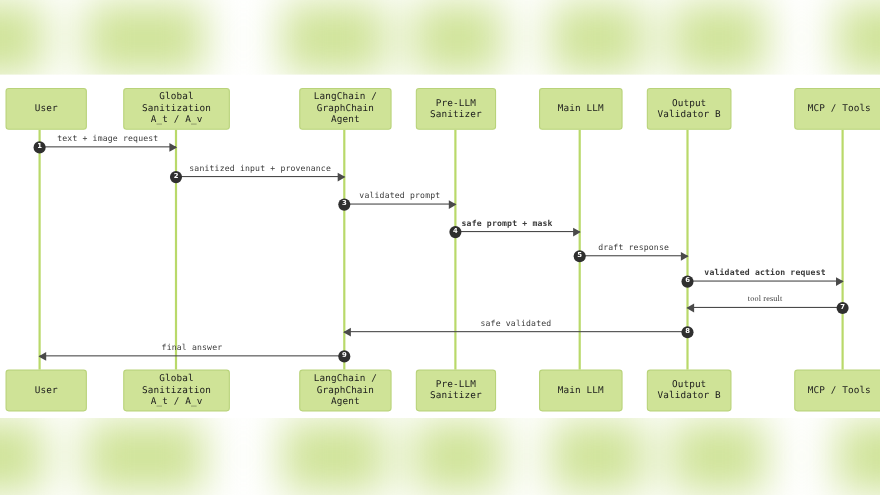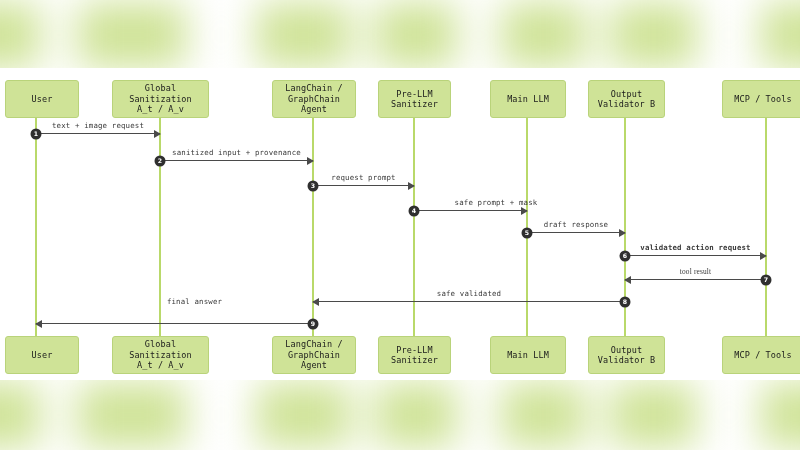--- a/index.html
+++ b/index.html
@@ -144,26 +144,26 @@
       <div class="mlabel" style="left: 98px; top: 53px; text-align: right;">text + image request</div>
       <div class="step" style="left: 36px; top: 65.5px;">1</div>
       <div class="msg right" style="left: 160px; width: 153px; top: 92px;">
         <div class="head"></div>
       </div>
       <div class="mlabel" style="left: 236.5px; top: 80px;">sanitized input + provenance</div>
       <div class="step" style="left: 160px; top: 92.5px;">2</div>
       <div class="msg right" style="left: 313px; width: 101px; top: 117px;">
         <div class="head"></div>
       </div>
-      <div class="mlabel" style="left: 363.5px; top: 105px;">request prompt</div>
+      <div class="mlabel" style="left: 363.5px; top: 105px;">validated prompt</div>
       <div class="step" style="left: 313px; top: 117.5px;">3</div>
       <div class="msg right" style="left: 414px; width: 113px; top: 142px;">
         <div class="head"></div>
       </div>
-      <div class="mlabel" style="left: 496px; top: 130px;">safe prompt + mask</div>
+      <div class="mlabel" style="left: 461px; top: 130px; font-weight: bold;">safe prompt + mask</div>
       <div class="step" style="left: 414px; top: 142.5px;">4</div>
       <div class="msg right" style="left: 527px; width: 98px; top: 164px;">
         <div class="head"></div>
       </div>
       <div class="mlabel" style="left: 576px; top: 152px;">draft response</div>
       <div class="step" style="left: 527px; top: 164.5px;">5</div>
       <div class="msg right" style="left: 625px; width: 141px; top: 187px;">
         <div class="head"></div>
       </div>
       <div class="mlabel" style="left: 695.5px; top: 175px; font-weight: bold;">validated action request</div>
@@ -174,17 +174,17 @@
       <div class="mlabel" style="left: 695.5px; top: 199px; font-family: Liberation Serif, serif;">tool result</div>
       <div class="step" style="left: 766px; top: 211.5px;">7</div>
       <div class="msg left" style="left: 313px; width: 312px; top: 233px;">
         <div class="head"></div>
       </div>
       <div class="mlabel" style="left: 469px; top: 221px;">safe validated</div>
       <div class="step" style="left: 625px; top: 233.5px;">8</div>
       <div class="msg left" style="left: 36px; width: 277px; top: 255px;">
         <div class="head"></div>
       </div>
-      <div class="mlabel" style="left: 174.5px; top: 229px; margin-left: 20px;">final answer</div>
+      <div class="mlabel" style="left: 174.5px; top: 243px;">final answer</div>
       <div class="step" style="left: 313px; top: 255.5px;">9</div>
     </div>
 
 </div>
 
 </body></html>

